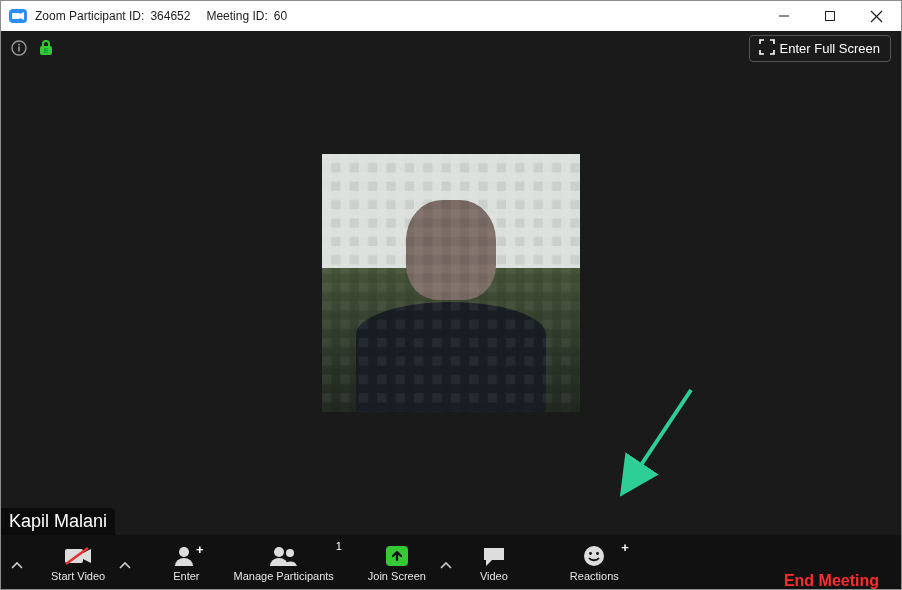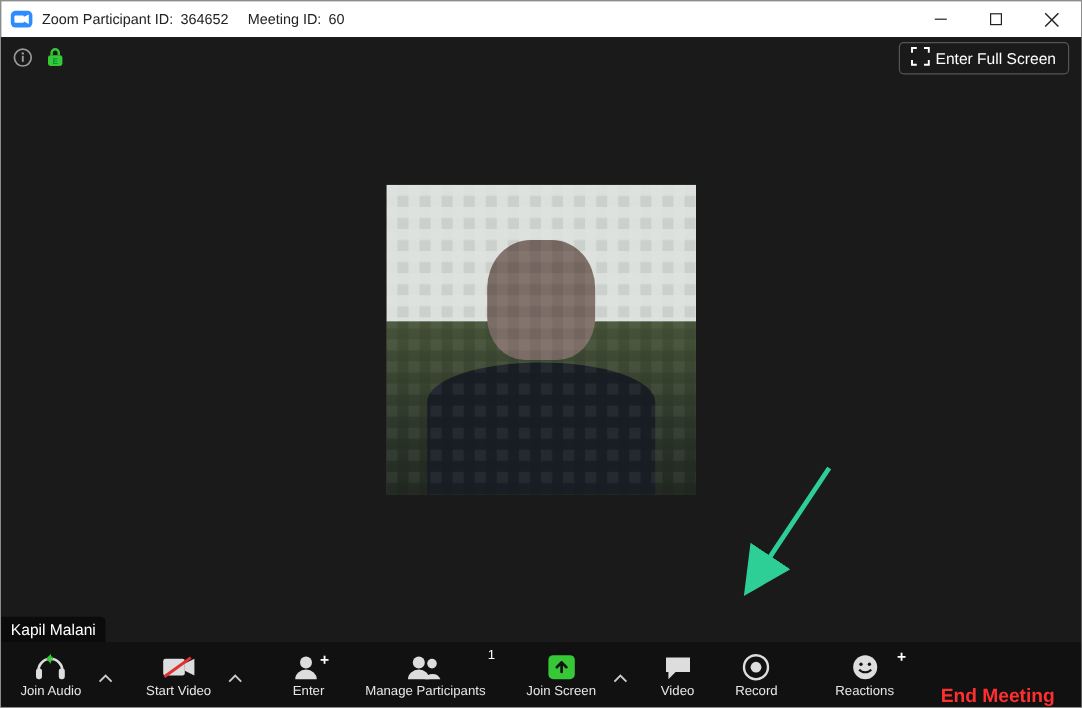--- a/index.html
+++ b/index.html
@@ -21,21 +21,21 @@
   .topbar .info-icon, .topbar .lock-icon { margin-right: 12px; display:flex; align-items:center; }
   .topbar .spacer { flex:1; }
   .fullscreen-btn { display:flex; align-items:center; gap:6px; color:#fff; font-size:13px; border:1px solid #555; border-radius:4px; padding:4px 10px; }
 
   .avatar { width: 258px; height: 258px; background: #3a3c38; position: relative; overflow:hidden; }
   .avatar .sky { position:absolute; top:0; left:0; right:0; height:44%; background:#e8ede9; }
   .avatar .field { position:absolute; top:44%; left:0; right:0; bottom:0; background: linear-gradient(#465537, #2a3527 60%, #1e261d); }
   .avatar .head { position:absolute; top:18%; left:50%; transform:translateX(-50%); width:90px; height:100px; background:#807068; border-radius:40% 40% 35% 35%; }
   .avatar .body2 { position:absolute; bottom:0; left:50%; transform:translateX(-50%); width:190px; height:110px; background:#151a22; border-radius:50% 50% 0 0 / 30% 30% 0 0; }
 
-  .name-label { position:absolute; left:0; bottom:0; background:rgba(0,0,0,0.55); color:#fff; font-size:13px; padding:3px 8px; border-radius: 0 4px 0 0; }
+  .name-label { position:absolute; left:0; bottom:0; background:rgba(0,0,0,0.55); color:#fff; font-size:18px; padding:3px 8px; border-radius: 0 4px 0 0; }
 
   .arrow { position:absolute; right:190px; bottom:40px; pointer-events:none; }
 
   
   .toolbar { height: 54px; background: #111; display: flex; align-items: center; color: #e6e6e6; font-size: 11px; padding: 0 6px; }
   .tool { display:flex; flex-direction:column; align-items:center; justify-content:center; padding: 4px 10px 2px; position:relative; }
   .tool .label { margin-top: 2px; white-space:nowrap; }
   .tool .icon { height: 24px; display:flex; align-items:center; justify-content:center; }
   .tool .badge { position:absolute; top:0px; right:2px; font-size:11px; color:#fff; }
   .tool .plus { position:absolute; top:2px; right:6px; font-size:13px; color:#fff; font-weight:bold; }
@@ -138,31 +138,20 @@
           <path d="M0 0 L10 5 L0 10 Z" fill="#2ecf96"></path>
         </marker>
       </defs>
       <line x1="70" y1="5" x2="10" y2="95" stroke="#2ecf96" stroke-width="4" marker-end="url(#ah)"></line>
     </svg>
 
   </div>
 
   <div class="toolbar">
 
-    <div class="tool">
-      <div class="icon">
-        <svg width="26" height="22">
-            <path d="M3 14 a10 10 0 0 1 20 0" fill="none" stroke="#ddd" stroke-width="2.2"></path>
-            <rect x="1" y="12" width="5" height="9" rx="2" fill="#ddd"></rect>
-            <rect x="20" y="12" width="5" height="9" rx="2" fill="#ddd"></rect>
-            <path d="M10 4 L13 1 L13 7 Z M14 2 a4 4 0 0 1 0 4" fill="#37c837" stroke="#37c837" stroke-width="1"></path>
-          </svg>
-      </div>
-      <div class="label">Join Audio</div>
-    </div>
     <div class="chevbtn">
       <svg width="10" height="8">
           <path d="M0 6 L5 1 L10 6" fill="none" stroke="#ccc" stroke-width="1.6"></path>
         </svg>
     </div>
 
     <div class="sep"></div>
 
     <div class="tool">
       <div class="icon">
@@ -232,29 +221,20 @@
       <div class="icon">
         <svg width="24" height="20">
             <path d="M2 2 H22 a0 0 0 0 1 0 0 V14 a0 0 0 0 1 0 0 H10 L4 20 V14 H2 Z" fill="#ddd"></path>
           </svg>
       </div>
       <div class="label">Video</div>
     </div>
 
     <div class="sep"></div>
 
-    <div class="tool">
-      <div class="icon">
-        <svg width="22" height="22">
-            <circle cx="11" cy="11" r="10" fill="none" stroke="#ddd" stroke-width="2"></circle>
-            <circle cx="11" cy="11" r="4.5" fill="#ddd"></circle>
-          </svg>
-      </div>
-      <div class="label">Record</div>
-    </div>
 
     <div class="sep"></div>
 
 
     <div class="sep"></div>
 
     <div class="tool">
       <div class="plus" style="top:0;right:0;">+</div>
       <div class="icon">
         <svg width="22" height="22">

